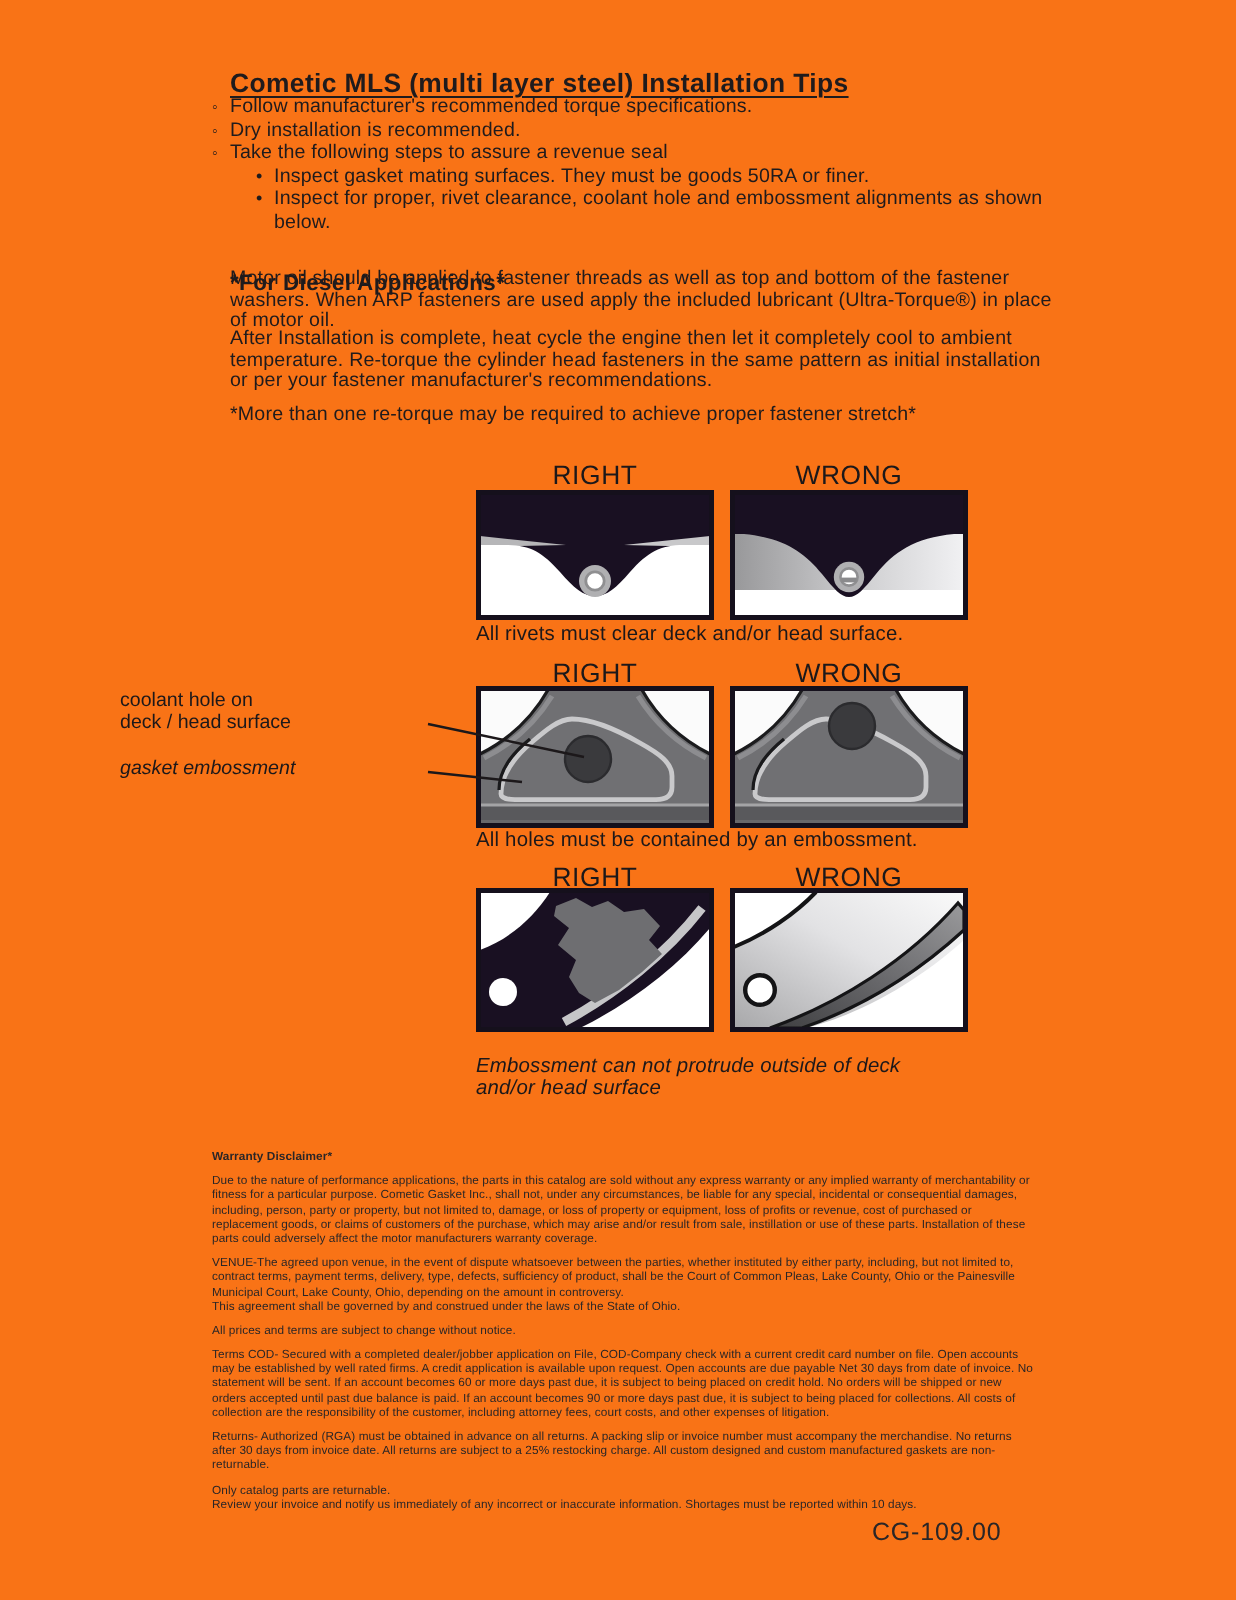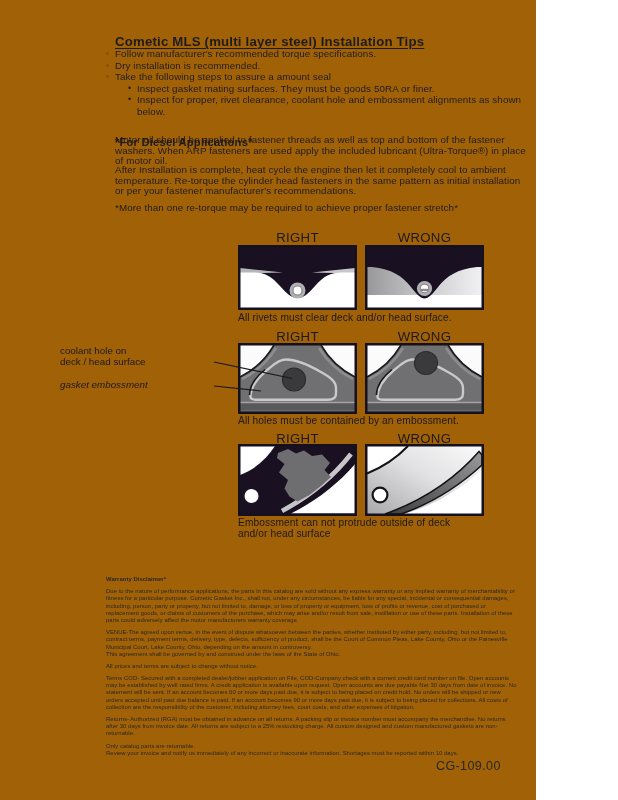--- a/index.html
+++ b/index.html
@@ -1,17 +1,17 @@
 <!DOCTYPE html>
 <html><head>
 <meta charset="utf-8">
 <style>
   html,body{margin:0;padding:0;background:#ffffff;}
   .page{
-    position:relative; width:536px; height:800px; background:#a16207;
+    position:relative; width:618px; height:800px; background:#f97316;
     font-family:"Liberation Sans", sans-serif; color:#1f1b1d; overflow:hidden;
   }
   .abs{position:absolute;}
   .page-title{
     left:115px; top:34px; font-size:13.2px; font-weight:bold; letter-spacing:0.2px;
     text-decoration:underline; text-decoration-thickness:1.4px; text-underline-offset:2px;
   }
   .bullets{left:106px; top:48px; width:440px; font-size:9.8px; line-height:11.6px; letter-spacing:0.1px;}
   .b-row{display:flex;}
   .b-row .mk{width:9px; flex:0 0 9px; font-size:8px; line-height:11.6px;}
@@ -43,21 +43,21 @@
     <div class="b-row">
       <span class="mk">◦</span>
       <span>Follow manufacturer's recommended torque specifications.</span>
     </div>
     <div class="b-row">
       <span class="mk">◦</span>
       <span>Dry installation is recommended.</span>
     </div>
     <div class="b-row">
       <span class="mk">◦</span>
-      <span>Take the following steps to assure a amount seal</span>
+      <span>Take the following steps to assure a revenue seal</span>
     </div>
     <div class="b-row sub">
       <span class="mk">•</span>
       <span>Inspect gasket mating surfaces.  They must be goods 50RA or finer.</span>
     </div>
     <div class="b-row sub">
       <span class="mk">•</span>
       <span>Inspect for proper, rivet clearance, coolant hole and embossment alignments as shown below.</span>
     </div>
   </div>
@@ -187,21 +187,21 @@
       <rect x="2" y="2" width="115" height="68" fill="url(#g3)"></rect>
       <path d="M2,2 L43,2 C33,12.5 18,23 2,29.5 Z" fill="#ffffff"></path>
       <path d="M2,29.5 C18,23 33,12.5 43,2" fill="none" stroke="#141416" stroke-width="2"></path>
       <path d="M117,26 C94,46.5 67,62.5 38,70 L117,70 Z" fill="#ffffff"></path>
       <path d="M20,70 C55,57.5 89,36 114,7.5 L117,11 L117,21 C93,43 65,60 36,70 Z" fill="url(#g4)" stroke="#141416" stroke-width="1.6"></path>
       <circle cx="15" cy="51" r="7.4" fill="#ffffff" stroke="#141416" stroke-width="2.2"></circle>
       <rect x="1.25" y="1.25" width="116.5" height="69.5" fill="none" stroke="#15101c" stroke-width="2.5"></rect>
     </svg>
   </div>
 
-  <div class="abs caption" style="left:238px; top:517px; width:230px;">
+  <div class="abs caption" style="left:238px; top:528px; width:230px;font-style:italic;">
     <div>Embossment can not protrude outside of deck</div>
     <div>and/or head surface</div>
   </div>
 
   <svg class="abs leader-svg" width="618" height="800" viewBox="0 0 618 800">
     <line x1="214" y1="362" x2="292" y2="378.5" stroke="#1c181a" stroke-width="1.2"></line>
     <line x1="214" y1="386" x2="261" y2="391" stroke="#1c181a" stroke-width="1.2"></line>
   </svg>
 
   <div class="abs legal">

